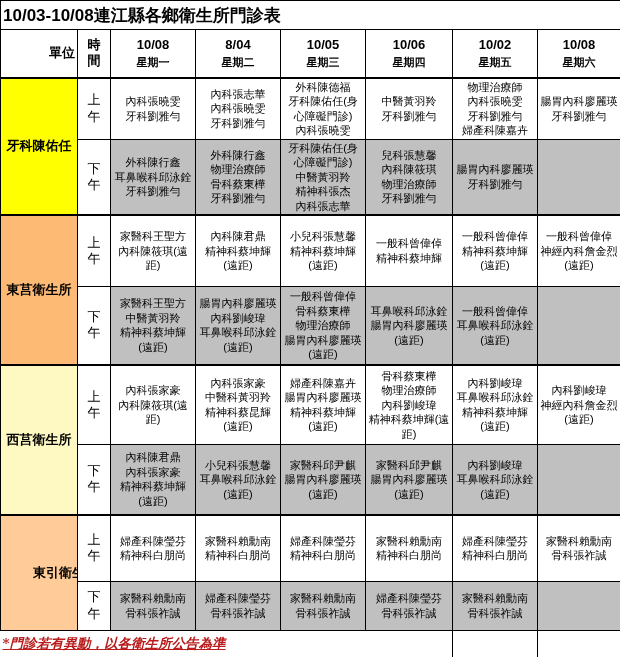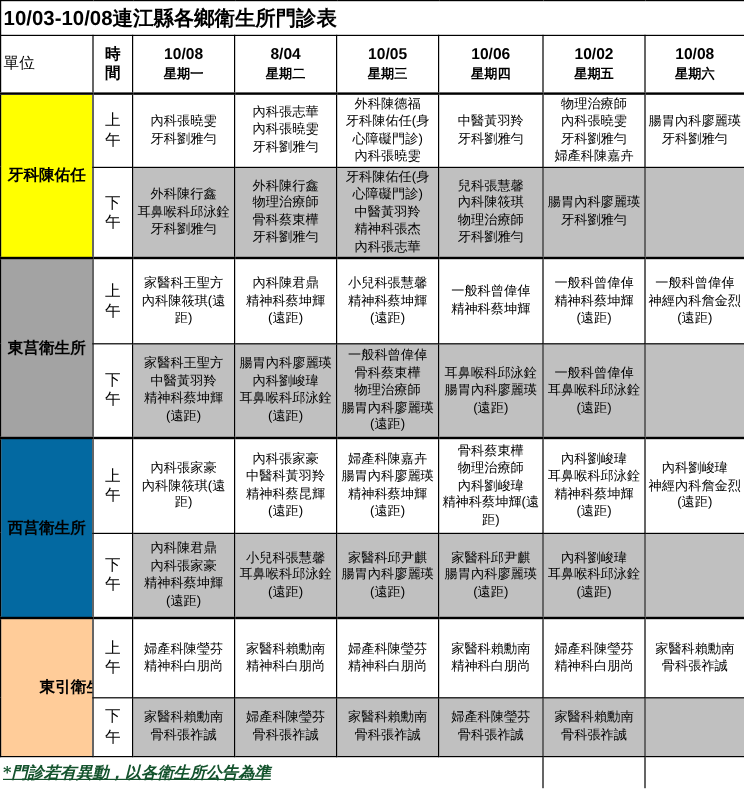--- a/index.html
+++ b/index.html
@@ -2,31 +2,31 @@
 <html><head>
 <meta charset="utf-8">
 <style>
   html,body{margin:0;padding:0;background:#fff;}
   body{width:620px;font-family:"Liberation Sans","DejaVu Sans",sans-serif;color:#000;}
   table{border-collapse:collapse;width:620px;table-layout:fixed;}
   td,th{border:1px solid #000;padding:1px 2px;vertical-align:middle;overflow:hidden;}
   .title-cell{border:1px solid #000;font-weight:bold;font-size:17px;height:26px;font-family:"Liberation Sans",sans-serif;}
   .hdr-date{font-weight:bold;font-size:13px;line-height:1.4;}
   .hdr-week{font-weight:bold;font-size:11px;line-height:1.4;}
-  .unit-hdr{font-weight:normal;font-size:13px;text-align:left;background:#fff;}
+  .unit-hdr{font-weight:bold;font-size:13px;text-align:right;background:#fff;}
   .time-hdr{font-weight:bold;font-size:12.5px;}
   .v{white-space:pre-line;text-align:center;line-height:1.25;font-size:13px;}
   .unit-cell{font-weight:bold;font-size:13px;text-align:center;white-space:nowrap;}
   .sched{font-size:11px;line-height:1.32;text-align:center;white-space:pre-line;word-break:break-all;font-family:"Liberation Sans","DejaVu Sans",sans-serif;}
   .am{background:#FFFFFF;}
   .pm{background:#C0C0C0;}
   .group-top td,.group-top th{border-top-width:2px;}
   .footer-row td{border:none;height:24px;}
   .footer-row td.gridded{border-left:1px solid #000;}
-  .footer-note{color:#14532d;font-size:13.5px;font-style:italic;font-weight:bold;text-decoration:underline;text-align:left;font-family:"DejaVu Serif","Liberation Serif",serif;white-space:nowrap;}
+  .footer-note{color:#b91c1c;font-size:13.5px;font-style:italic;font-weight:bold;text-decoration:underline;text-align:left;font-family:"DejaVu Serif","Liberation Serif",serif;white-space:nowrap;}
 </style>
 </head>
 <body>
 
 <table>
   <colgroup>
     <col style="width:77px">
       <col style="width:33px">
     <col style="width:85px">
       <col style="width:85px">
@@ -107,21 +107,21 @@
 內科張志華</td>
         <td class="sched pm">兒科張慧馨
 內科陳筱琪
 物理治療師
 牙科劉雅勻</td>
         <td class="sched pm">腸胃內科廖麗瑛
 牙科劉雅勻</td>
         <td class="sched pm"></td>
       </tr>
       <tr class="group-top" style="height: 71px;">
-        <td class="unit-cell" rowspan="2" style="background: #a3a3a3;">東莒衛生所</td>
+        <td class="unit-cell" rowspan="2" style="background: #fdba74;">東莒衛生所</td>
         <td class="v">上
 午</td>
         <td class="sched am">家醫科王聖方
 內科陳筱琪(遠距)</td>
         <td class="sched am">內科陳君鼎
 精神科蔡坤輝(遠距)</td>
         <td class="sched am">小兒科張慧馨
 精神科蔡坤輝(遠距)</td>
         <td class="sched am">一般科曾偉倬
 精神科蔡坤輝</td>
@@ -143,21 +143,21 @@
 骨科蔡東樺
 物理治療師
 腸胃內科廖麗瑛(遠距)</td>
         <td class="sched pm">耳鼻喉科邱泳銓
 腸胃內科廖麗瑛(遠距)</td>
         <td class="sched pm">一般科曾偉倬
 耳鼻喉科邱泳銓(遠距)</td>
         <td class="sched pm"></td>
       </tr>
       <tr class="group-top" style="height: 79px;">
-        <td class="unit-cell" rowspan="2" style="background: #0369a1;">西莒衛生所</td>
+        <td class="unit-cell" rowspan="2" style="background: #fef9c3;">西莒衛生所</td>
         <td class="v">上
 午</td>
         <td class="sched am">內科張家豪
 內科陳筱琪(遠距)</td>
         <td class="sched am">內科張家豪
 中醫科黃羽羚
 精神科蔡昆輝(遠距)</td>
         <td class="sched am">婦產科陳嘉卉
 腸胃內科廖麗瑛
 精神科蔡坤輝(遠距)</td>

